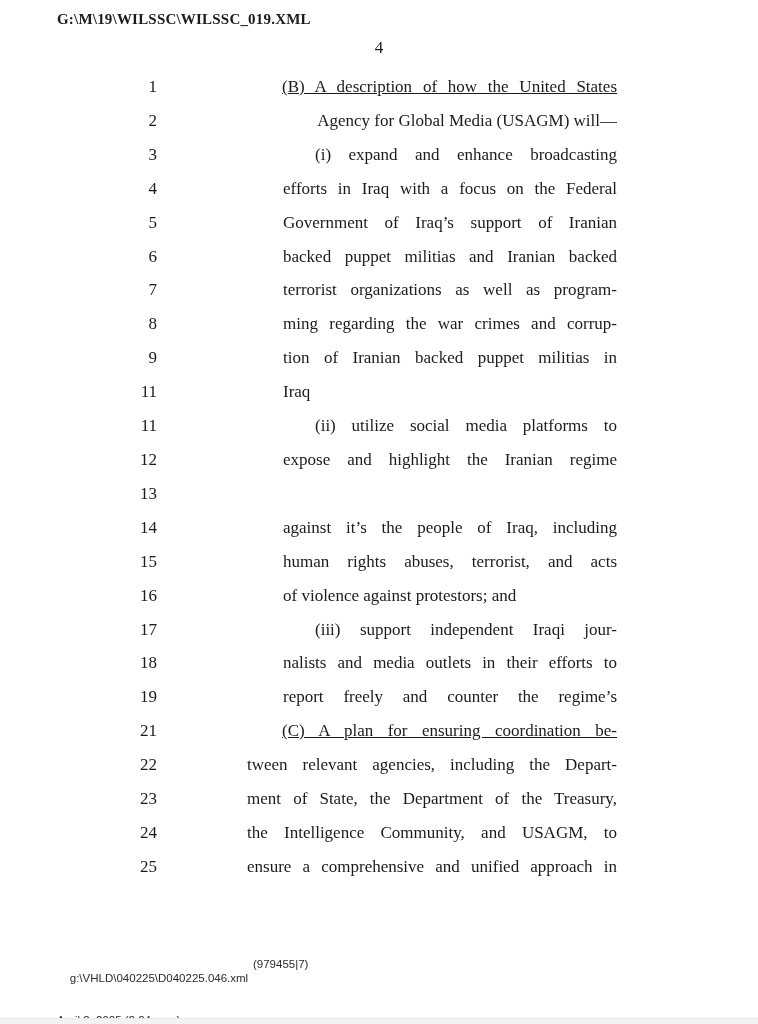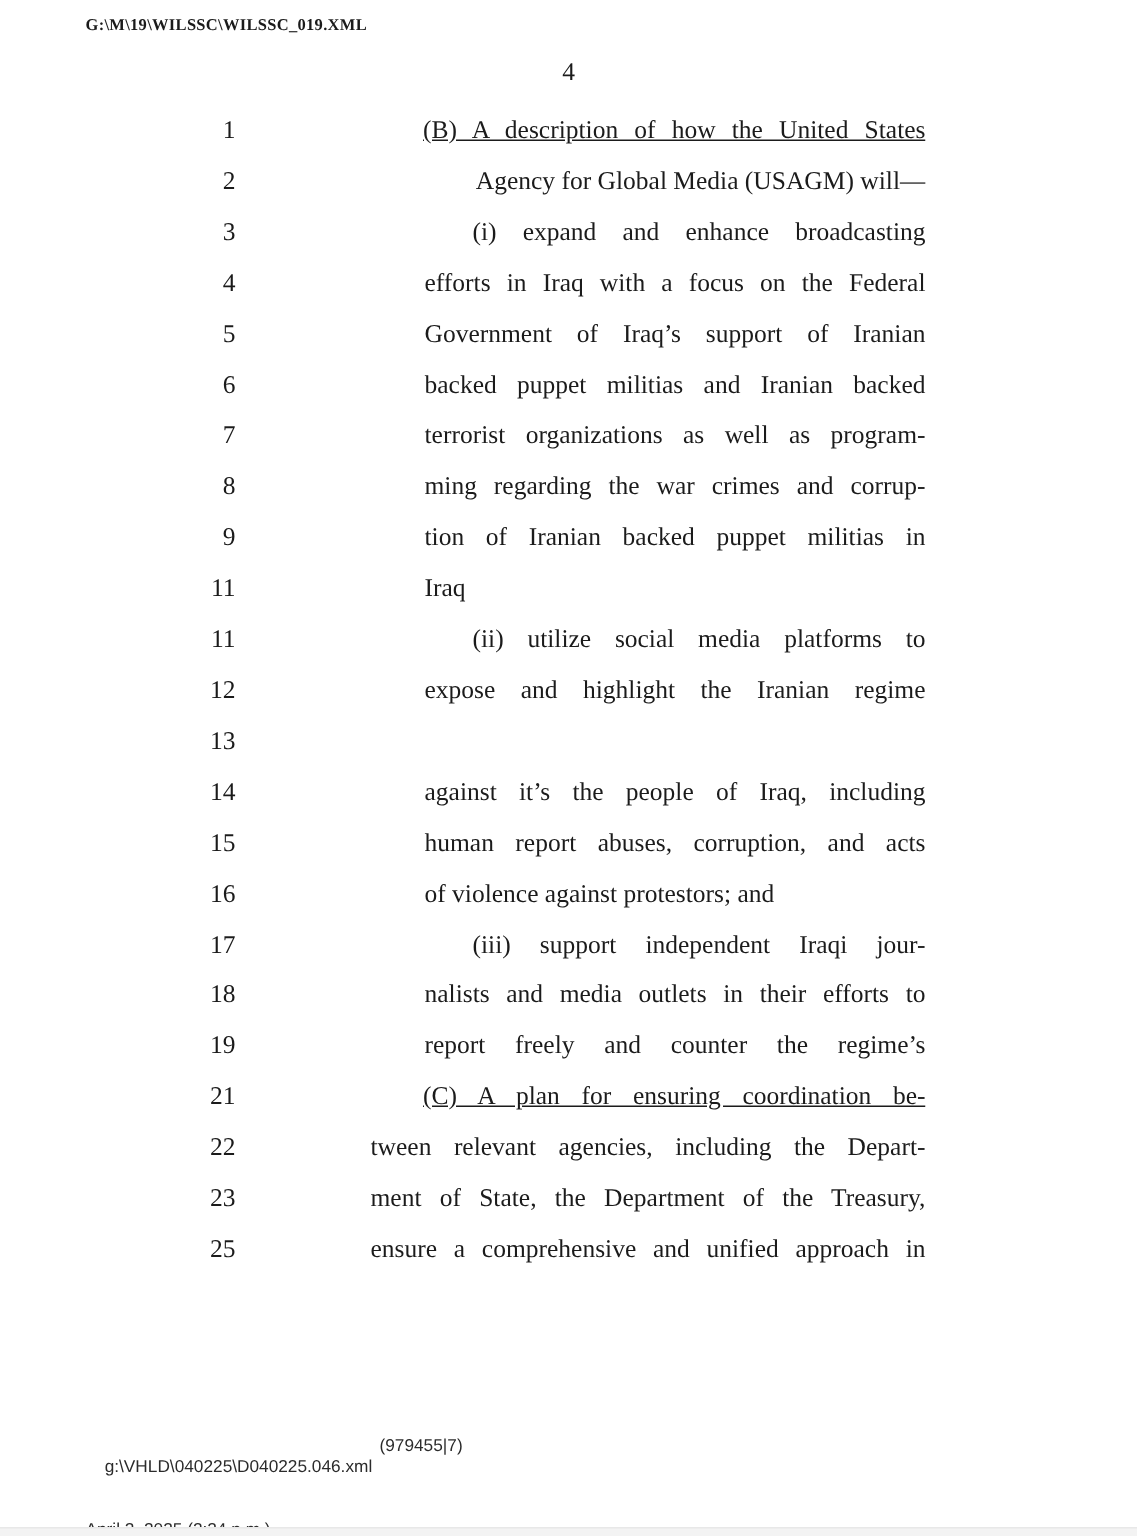--- a/index.html
+++ b/index.html
@@ -13,21 +13,21 @@
     height: 1024px;
     background: #ffffff;
     overflow: hidden;
     font-family: "Liberation Serif", serif;
     color: #1b1b1b;
   }
   .header-path {
     position: absolute;
     left: 57px;
     top: 11px;
-    font-size: 11px;
+    font-size: 15px;
     font-weight: 600;
     letter-spacing: 0.2px;
     white-space: pre;
   }
   .page-num {
     position: absolute;
     top: 38px;
     left: 0;
     width: 758px;
     text-align: center;
@@ -155,21 +155,21 @@
       </div>
       <div class="line-row">
         <span class="line-num">13</span>
       </div>
       <div class="line-row">
         <span class="line-num">14</span>
         <span class="line-text item jst">against it’s the people of Iraq, including</span>
       </div>
       <div class="line-row">
         <span class="line-num">15</span>
-        <span class="line-text item jst">human report abuses, corruption, and acts</span>
+        <span class="line-text item jst">human rights abuses, terrorist, and acts</span>
       </div>
       <div class="line-row">
         <span class="line-num">16</span>
         <span class="line-text item">of violence against protestors; and</span>
       </div>
       <div class="line-row">
         <span class="line-num">17</span>
         <span class="line-text item first jst">(iii) support independent Iraqi jour-</span>
       </div>
       <div class="line-row">
@@ -184,20 +184,24 @@
         <span class="line-num">21</span>
         <span class="line-text para first jst">(C) A plan for ensuring coordination be-</span>
       </div>
       <div class="line-row">
         <span class="line-num">22</span>
         <span class="line-text para jst">tween relevant agencies, including the Depart-</span>
       </div>
       <div class="line-row">
         <span class="line-num">23</span>
         <span class="line-text para jst">ment of State, the Department of the Treasury,</span>
+      </div>
+      <div class="line-row">
+        <span class="line-num">24</span>
+        <span class="line-text para jst">the Intelligence Community, and USAGM, to</span>
       </div>
       <div class="line-row">
         <span class="line-num">25</span>
         <span class="line-text para jst">ensure a comprehensive and unified approach in</span>
       </div>
     </div>
 
   <div class="footer-line footer-line-1">
     <span>g:\VHLD\040225\D040225.046.xml</span>
     <span class="footer-doc-id">(979455|7)</span>

